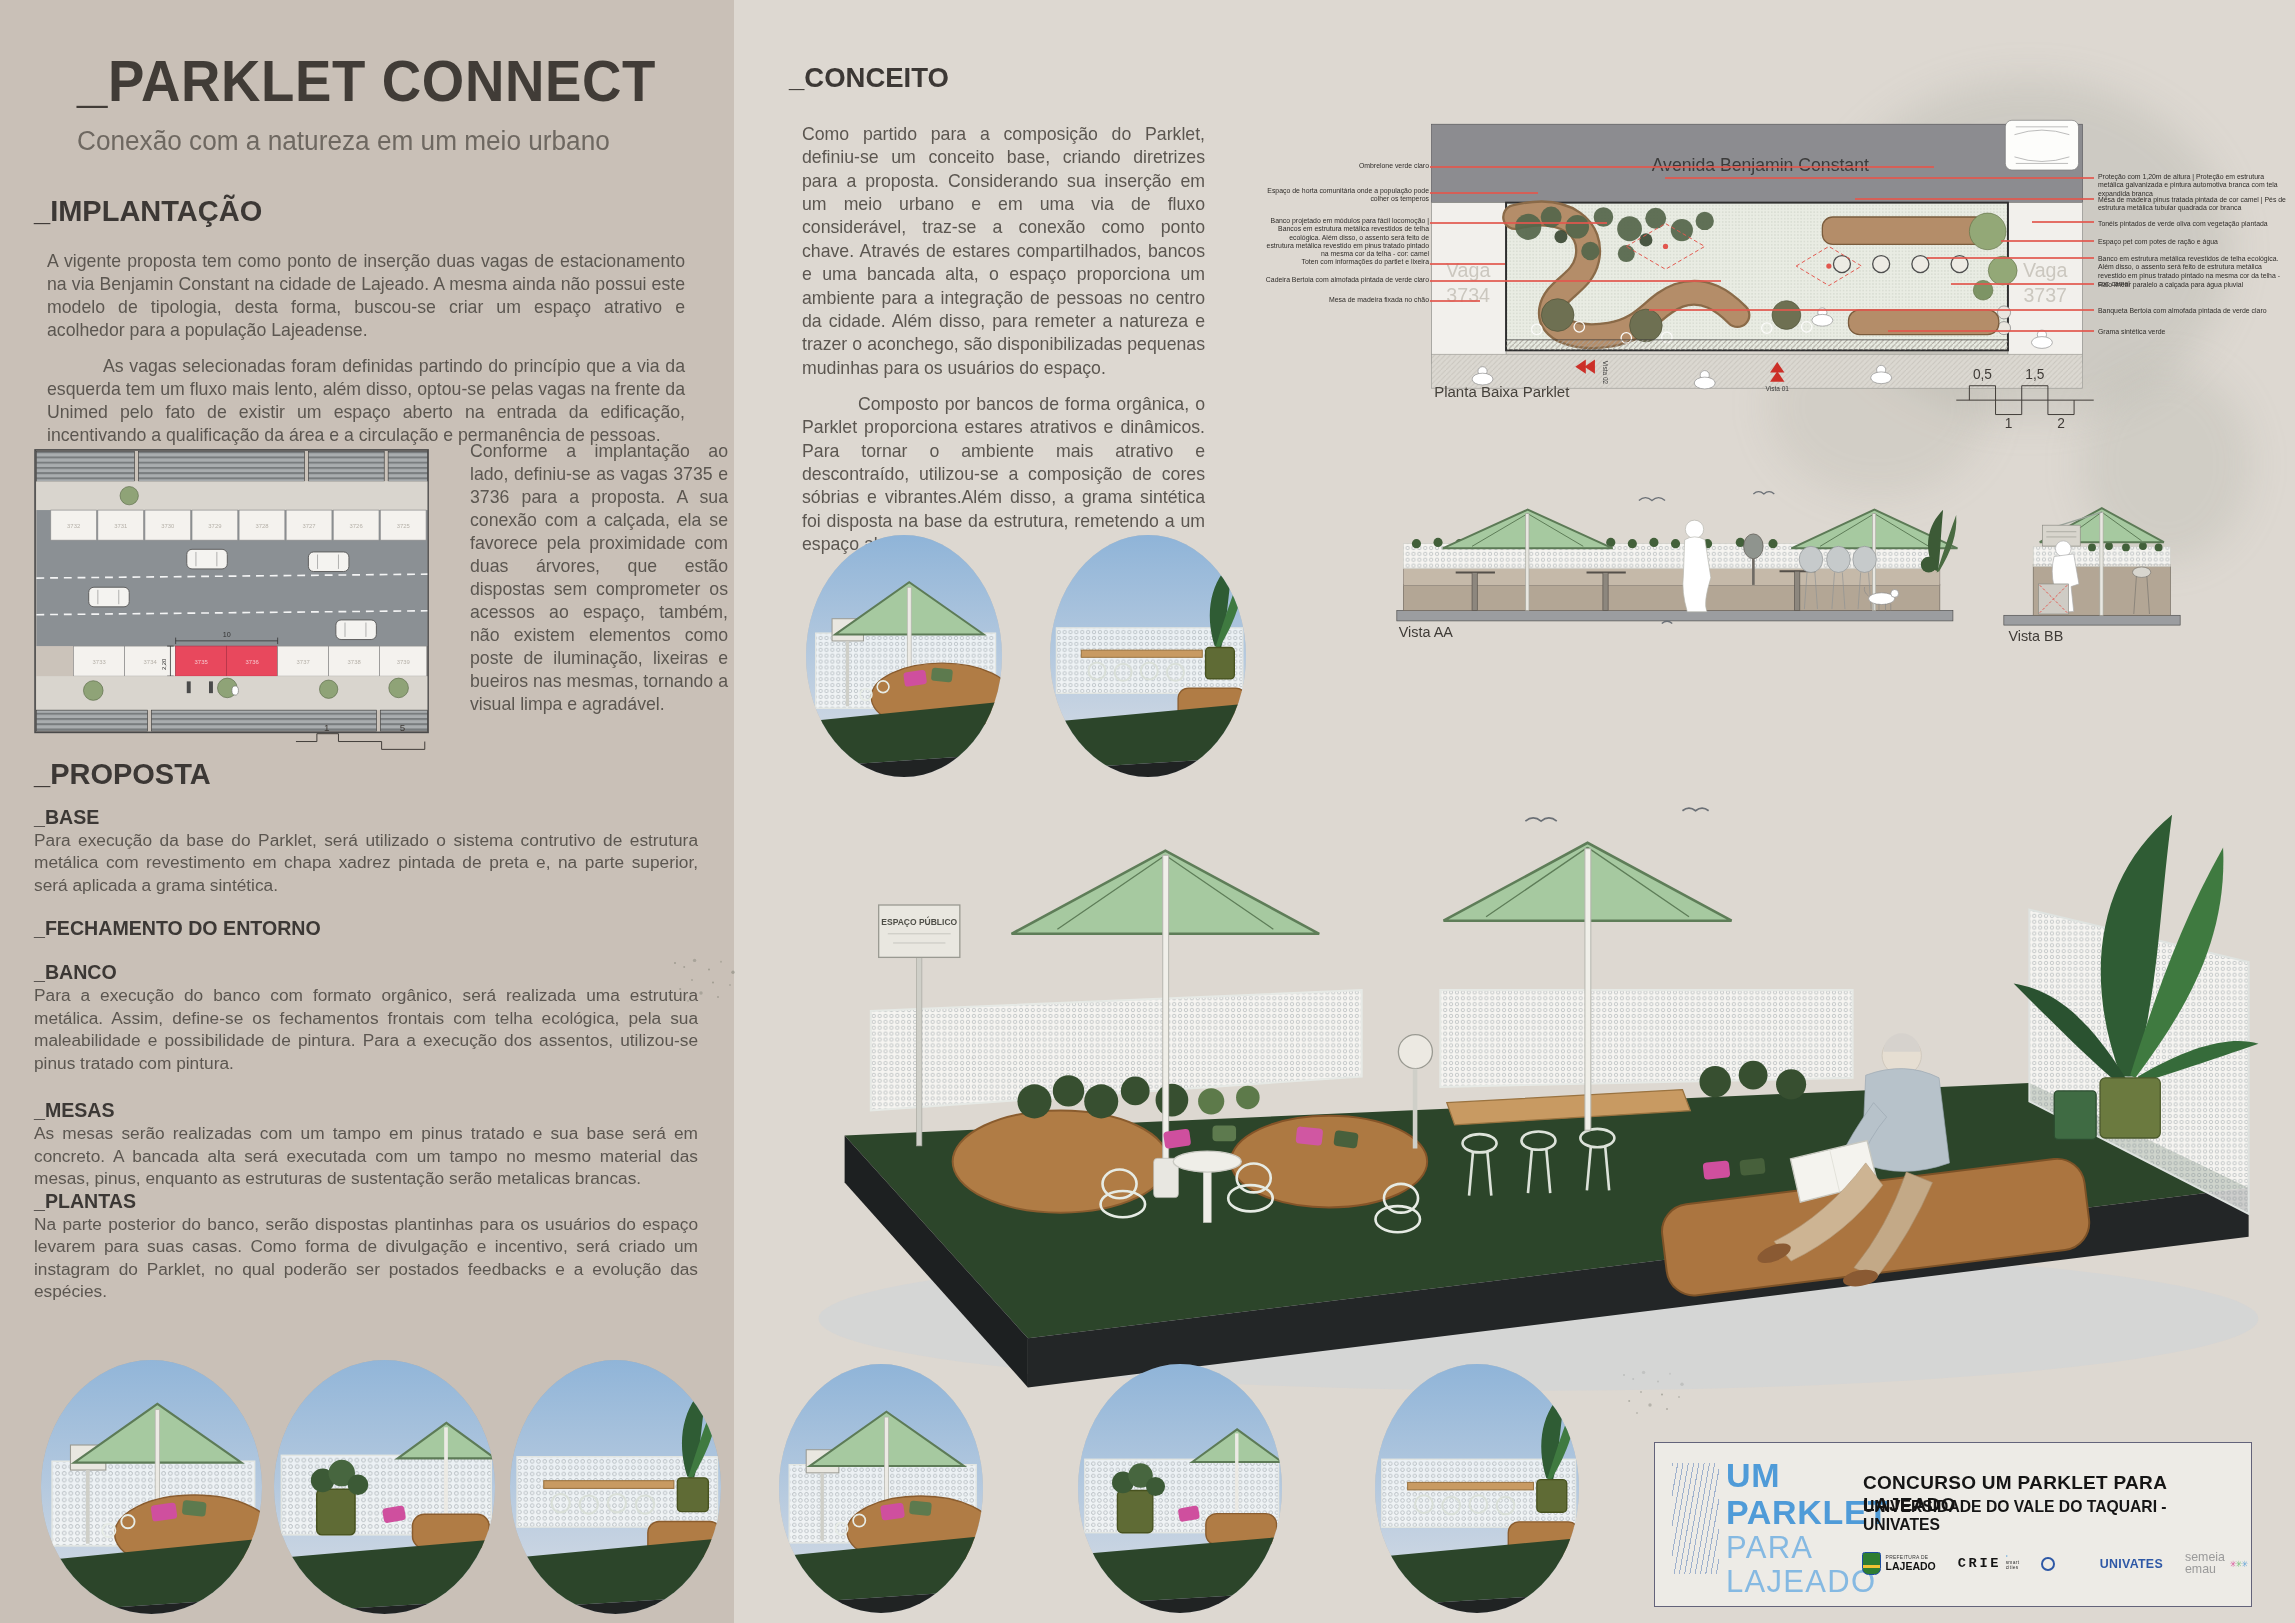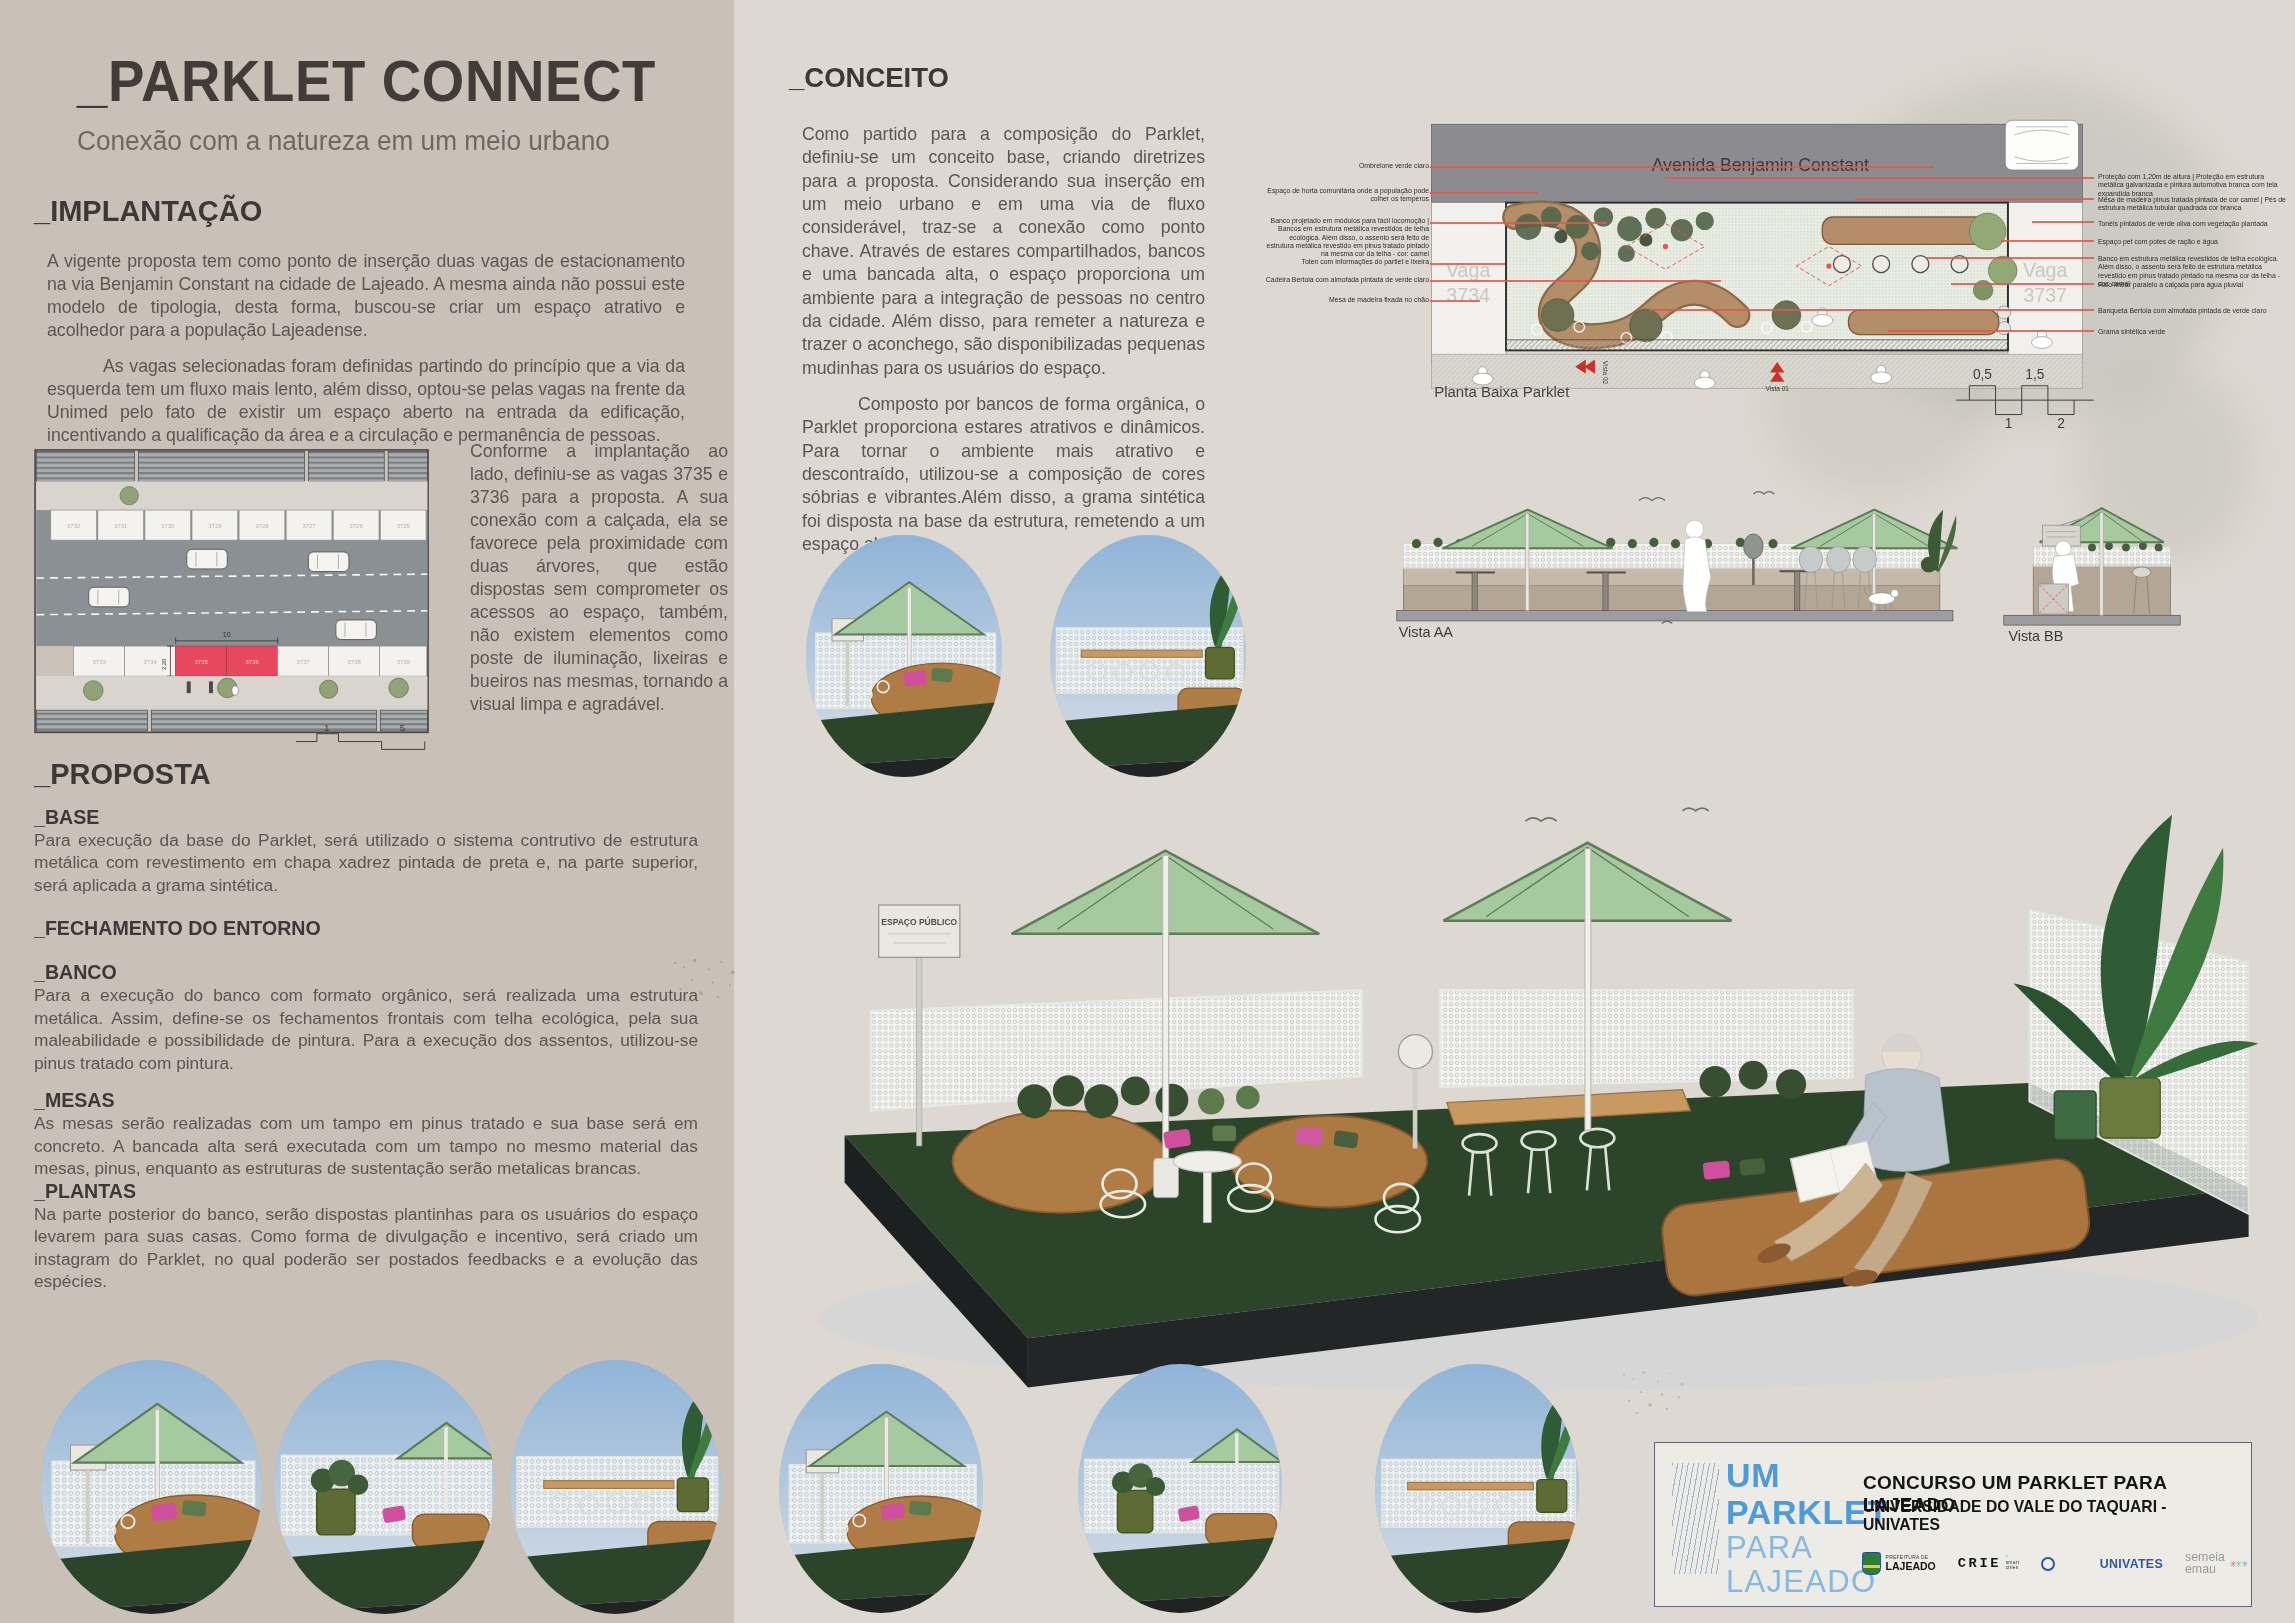--- a/index.html
+++ b/index.html
@@ -241,21 +241,21 @@
 
   <div class="abs h1" style="left:34px;top:758px">_PROPOSTA</div>
   <div class="abs" style="left:34px;top:806px;width:664px">
     <div style="margin-bottom:21px">
       <div class="h2">_BASE</div>
       <div class="body-txt" style="font-size:17.3px">Para execução da base do Parklet, será utilizado o sistema contrutivo de estrutura metálica com revestimento em chapa xadrez pintada de preta e, na parte superior, será aplicada a grama sintética.</div>
     </div>
     <div style="margin-bottom:21px">
       <div class="h2">_FECHAMENTO DO ENTORNO</div>
     </div>
-    <div style="margin-bottom:15px">
+    <div style="margin-bottom:25px">
       <div class="h2">_BANCO</div>
       <div class="body-txt" style="font-size:17.3px">Para a execução do banco com formato orgânico, será realizada uma estrutura metálica. Assim, define-se os fechamentos frontais com telha ecológica, pela sua maleabilidade e possibilidade de pintura. Para a execução dos assentos, utilizou-se pinus tratado com pintura.</div>
     </div>
     <div style="">
       <div class="h2">_MESAS</div>
       <div class="body-txt" style="font-size:17.3px">As mesas serão realizadas com um tampo em pinus tratado e sua base será em concreto. A bancada alta será executada com um tampo no mesmo material das mesas, pinus, enquanto as estruturas de sustentação serão metalicas brancas.</div>
     </div>
     <div>
       <div class="h2">_PLANTAS</div>
       <div class="body-txt" style="font-size:17.3px">Na parte posterior do banco, serão dispostas plantinhas para os usuários do espaço levarem para suas casas. Como forma de divulgação e incentivo, será criado um instagram do Parklet, no qual poderão ser postados feedbacks e a evolução das espécies.</div>

